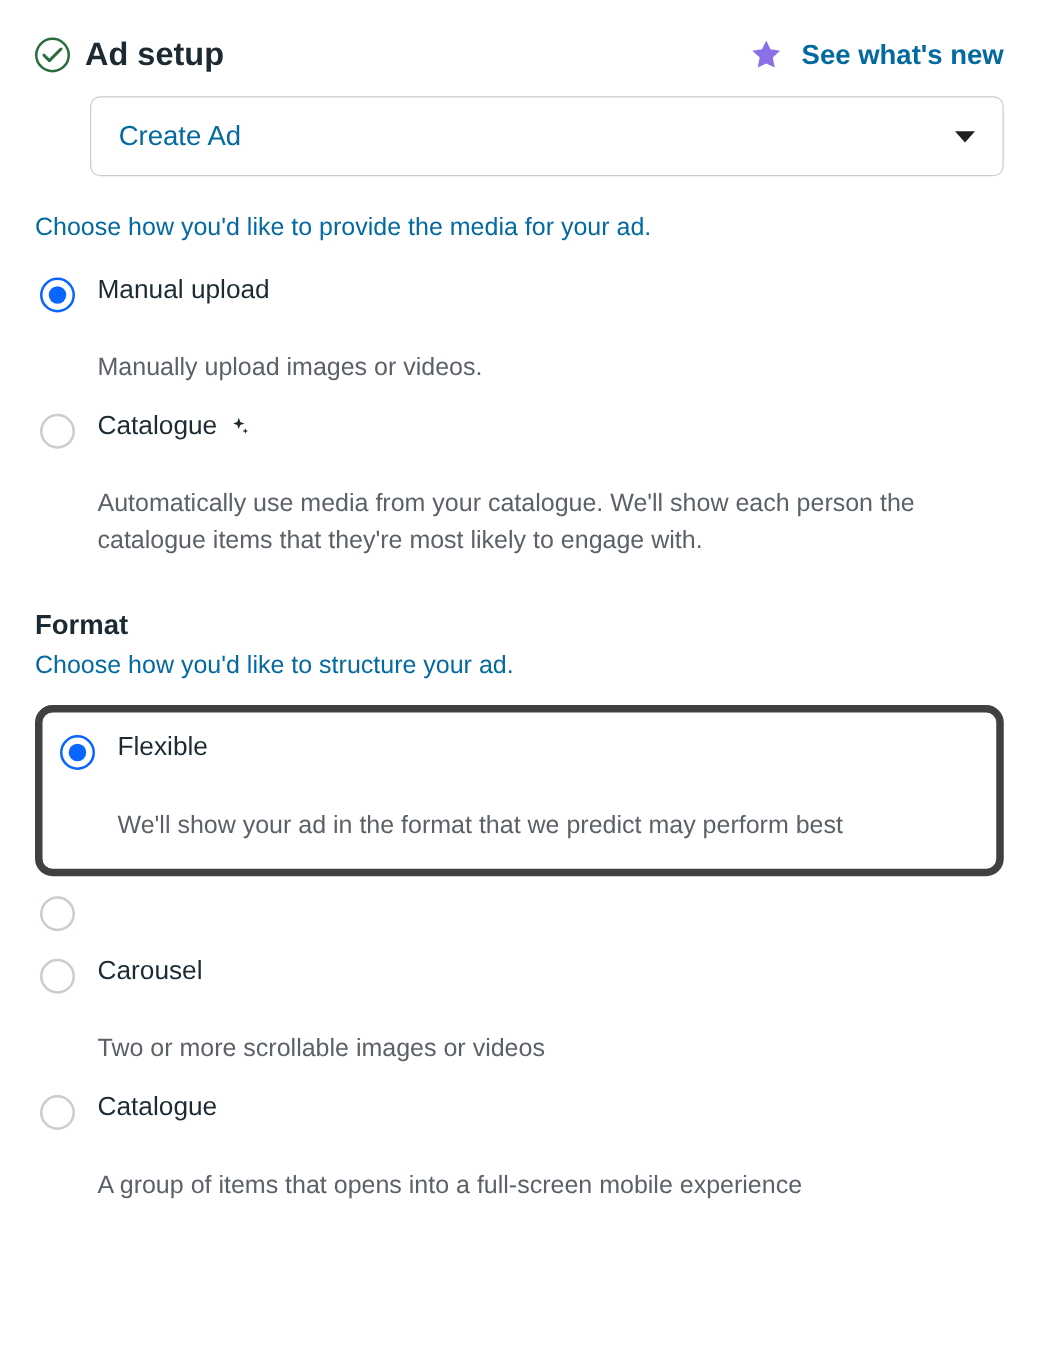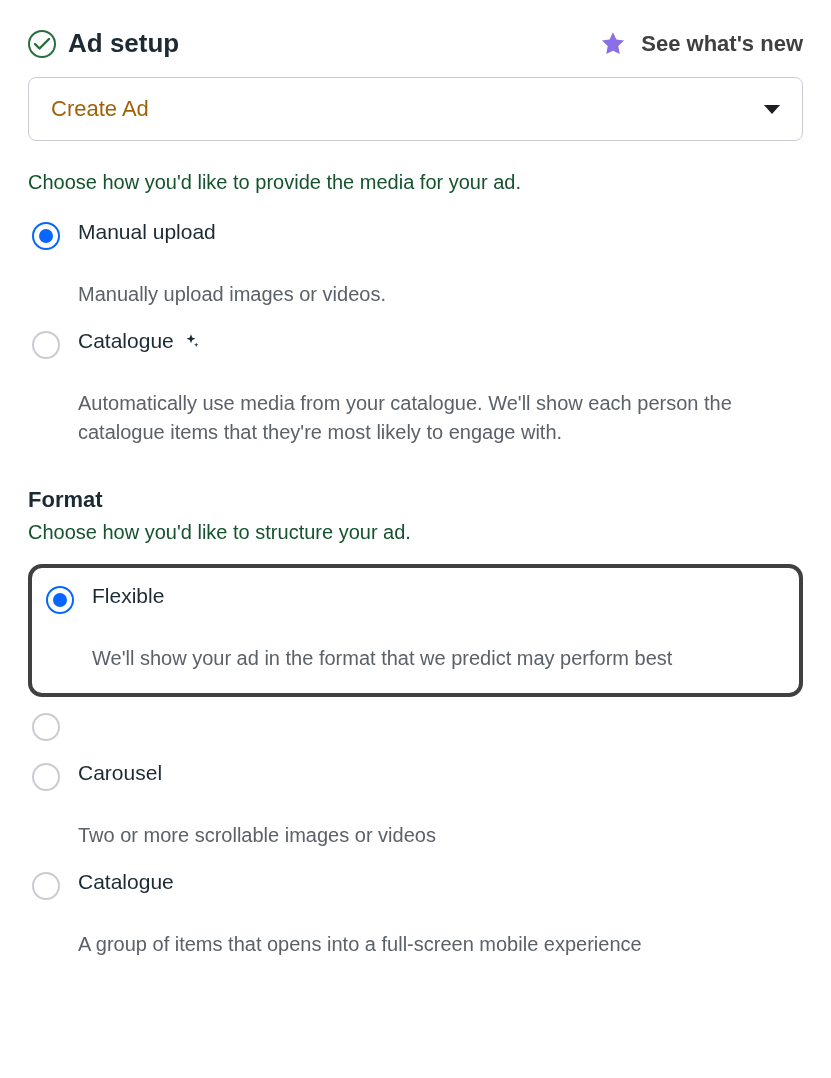--- a/index.html
+++ b/index.html
@@ -36,49 +36,50 @@
   .header-right {
     display: flex;
     align-items: center;
     gap: 14px;
     cursor: pointer;
   }
   .star-icon svg { display: block; }
   .whatsnew {
     font-size: 22px;
     font-weight: 600;
-    color: #404040;
+    color: #0369a1;
   }
   .dropdown {
     border: 1px solid #c9ccd1;
     border-radius: 8px;
     padding: 18px 22px;
     display: flex;
     justify-content: space-between;
     align-items: center;
     font-size: 22px;
-    color: #a16207;
+    color: #0369a1;
     cursor: pointer;
     margin-bottom: 30px;
+    margin-left: 44px;
   }
   .caret {
     width: 0; height: 0;
     border-left: 8px solid transparent;
     border-right: 8px solid transparent;
     border-top: 9px solid #1c1e21;
   }
   .section-title {
     font-size: 22px;
     font-weight: 700;
     color: #1c2b33;
     margin-bottom: 8px;
   }
   .section-sub {
     font-size: 20px;
-    color: #14532d;
+    color: #0369a1;
     margin-bottom: 20px;
   }
   .option-row {
     display: flex;
     align-items: flex-start;
     gap: 18px;
     padding: 6px 4px 14px 4px;
   }
   .radio {
     flex: 0 0 auto;
@@ -108,21 +109,21 @@
     margin-bottom: 2px;
   }
   .option-desc {
     font-size: 20px;
     color: #5b6168;
     line-height: 1.45;
     margin-top: 36px;
   }
   .sparkle-icon svg { display: block; }
   .highlight-box {
-    border: 4px solid #404040;
+    border: 6px solid #404040;
     border-radius: 14px;
     padding: 10px 10px 6px 10px;
     margin: 4px 0 8px 0;
   }
   .format-section { margin-top: 26px; }
 </style>
 </head>
 <body>
 
 <div class="header-row">

